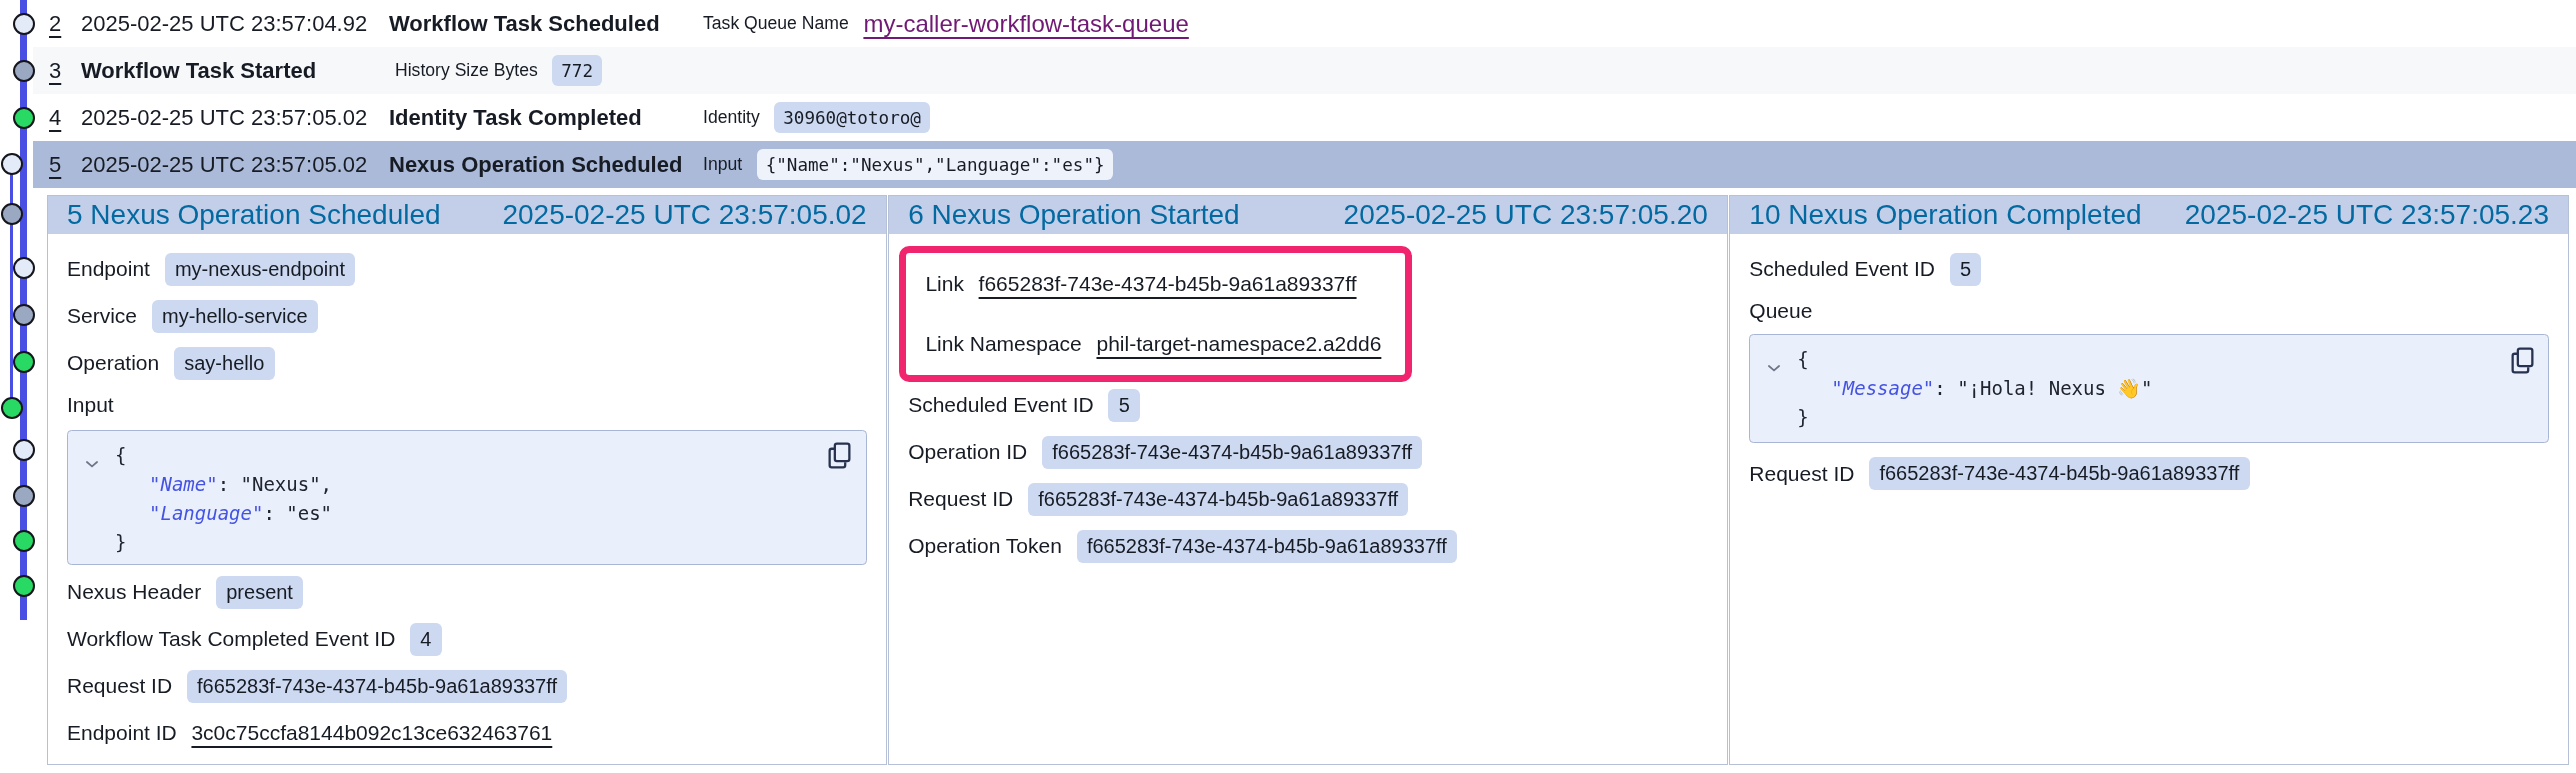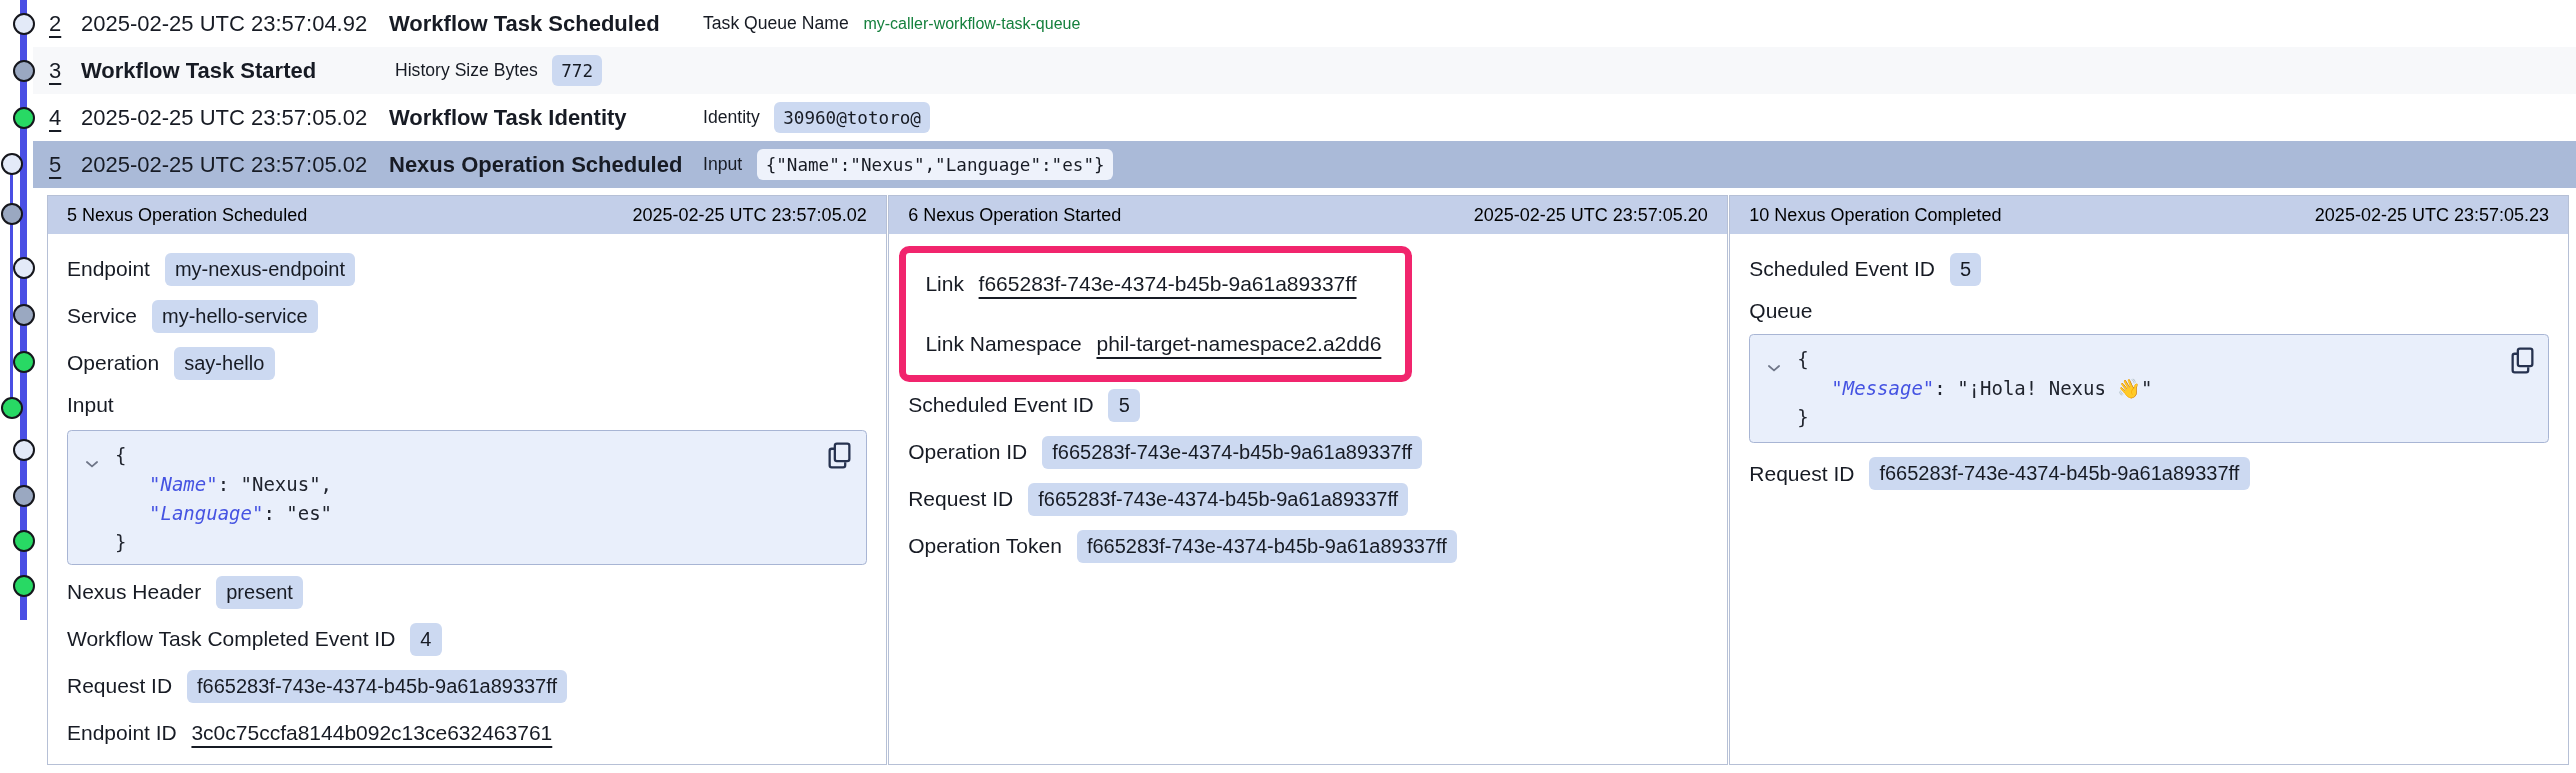--- a/index.html
+++ b/index.html
@@ -22,30 +22,30 @@
 
   
   .rows { position:absolute; left:33px; top:0; right:0; z-index:2; }
   .erow { height:47px; display:flex; align-items:center; background:#ffffff; cursor:pointer; }
   .erow.alt { background:#f7f8fa; }
   .erow.selected { background:#aabad8; }
   .row-num { margin-left:16px; width:32px; font-size:22px; text-decoration:underline; text-underline-offset:5.1px; text-decoration-thickness:1.5px; color:#171b24; }
   .row-time { width:308px; font-size:22px; }
   .row-name { width:314px; font-size:22px; font-weight:700; }
   .row-attr-label { font-size:17.6px; margin-right:14.7px; }
-  .row-attr-link { font-size:16px; text-underline-offset:5.1px; text-decoration-thickness:1.5px; color:#15803d; }
+  .row-attr-link { font-size:24px; text-decoration:underline; text-underline-offset:5.1px; text-decoration-thickness:1.5px; color:#701a75; }
   .badge { display:inline-block; background:#ccd9f1; border-radius:5.9px; padding:5.1px 10.3px; font-size:20px; color:#171b24; }
   .badge.mono { font-family:"DejaVu Sans Mono", monospace; font-size:17.6px; padding:5.9px 8.8px; }
   .badge.light { background:#eef2fb; }
 
   
   .panels { position:absolute; left:47px; top:195px; width:2522px; height:570px; display:flex; gap:1.5px; z-index:1; }
   .panel { flex:1 1 0; border:0.7px solid #b6c0d6; background:#ffffff; display:flex; flex-direction:column; }
   .panel-header { height:38px; background:#c3cfe9; display:flex; align-items:center; justify-content:space-between; padding:0 19px; flex:0 0 auto; }
-  .panel-title, .panel-time { font-size:18px; color:#000000; }
+  .panel-title, .panel-time { font-size:28px; color:#0369a1; }
   .panel-body { position:relative; padding:11.7px 19px 0 19px; flex:1 1 auto; }
 
   .prow { height:47px; display:flex; align-items:center; gap:14.7px; }
   .prow-label { font-size:21px; white-space:nowrap; }
   .label-row { height:37px; display:flex; align-items:center; }
   .ulink { font-size:21px; color:#171b24; text-decoration:underline; text-underline-offset:5.9px; text-decoration-thickness:1.5px; white-space:nowrap; }
 
   
   .hl-box { margin-left:-8.8px; width:513px; border:7.3px solid #f1256d; border-radius:10.3px; background:#ffffff; padding:12px 19px; }
   .hl-box .prow { height:38px; }
@@ -98,21 +98,21 @@
   <div class="erow alt">
     <span class="row-num">3</span>
     <span class="row-name">Workflow Task Started</span>
     <span class="row-attr-label">History Size Bytes</span>
     <span class="badge mono">772</span>
   </div>
 
   <div class="erow">
     <span class="row-num">4</span>
     <span class="row-time">2025-02-25 UTC 23:57:05.02</span>
-    <span class="row-name">Workflow Task Identity</span>
+    <span class="row-name">Identity Task Completed</span>
     <span class="row-attr-label">Identity</span>
     <span class="badge mono">30960@totoro@</span>
   </div>
 
   <div class="erow selected">
     <span class="row-num">5</span>
     <span class="row-time">2025-02-25 UTC 23:57:05.02</span>
     <span class="row-name">Nexus Operation Scheduled</span>
     <span class="row-attr-label">Input</span>
     <span class="badge mono light">{"Name":"Nexus","Language":"es"}</span>

